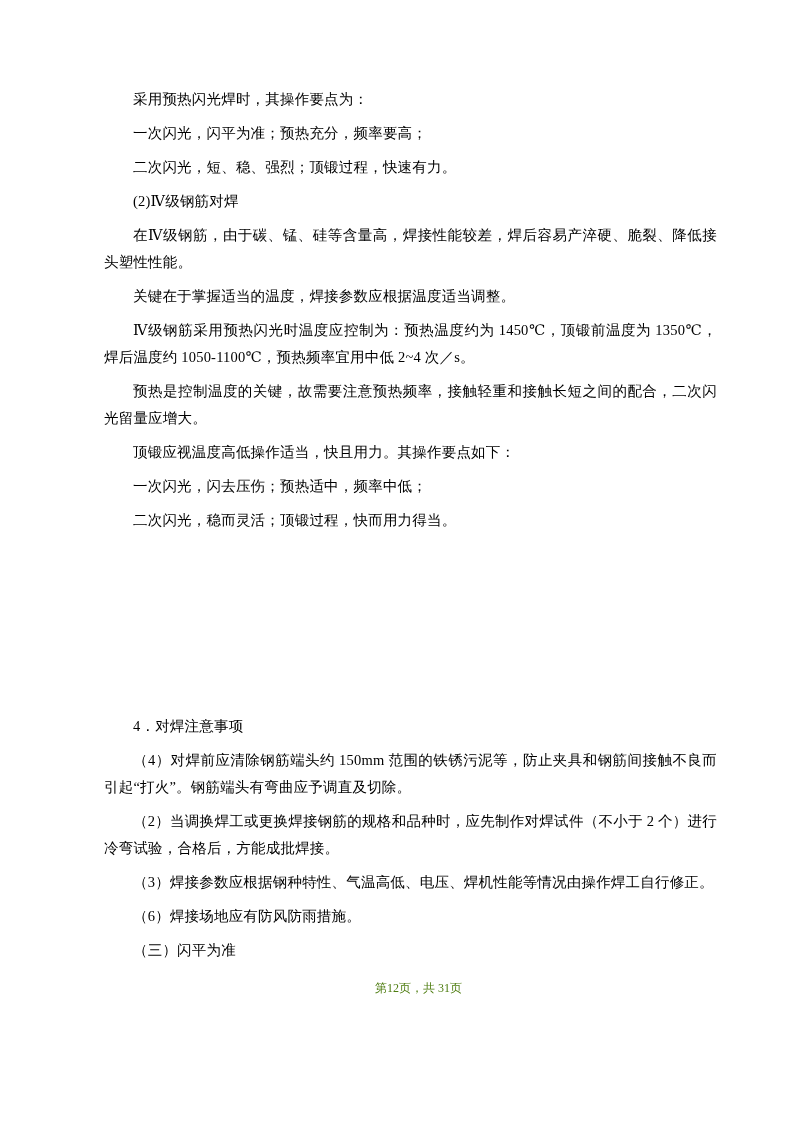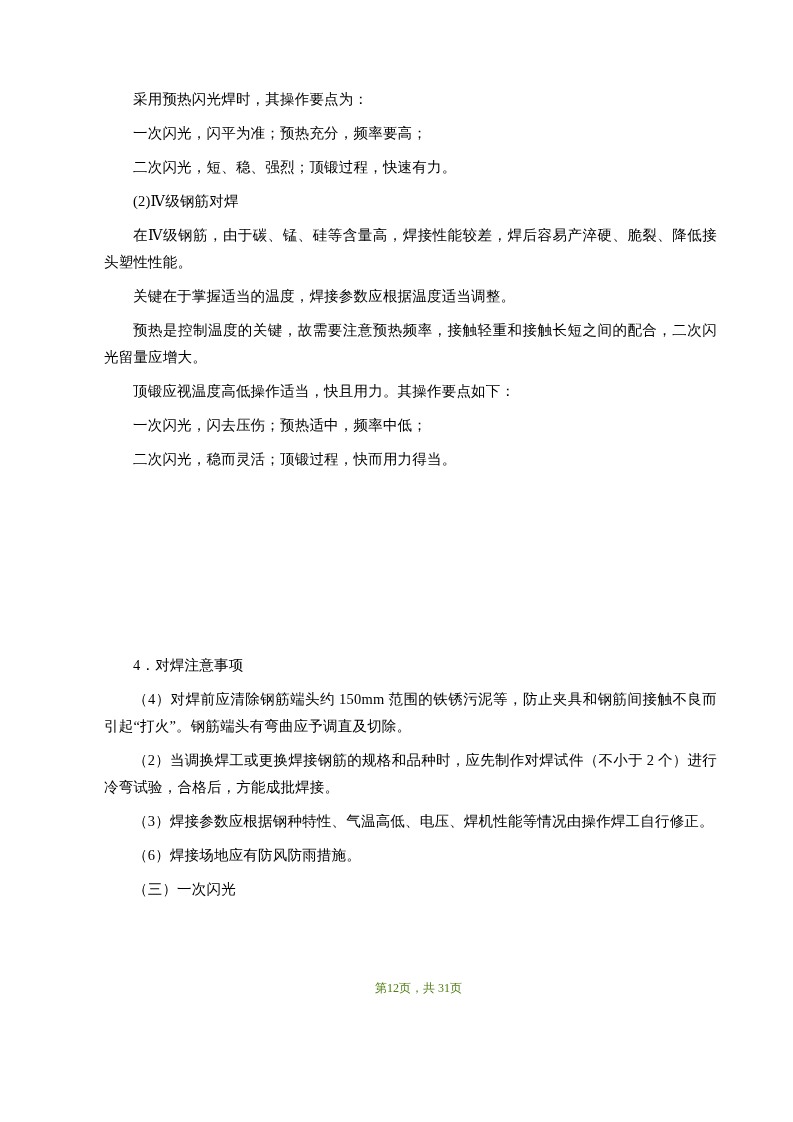--- a/index.html
+++ b/index.html
@@ -50,29 +50,30 @@
 <body>
 
 <div class="page">
   <div class="content">
     <p class="para">采用预热闪光焊时，其操作要点为：</p>
     <p class="para">一次闪光，闪平为准；预热充分，频率要高；</p>
     <p class="para">二次闪光，短、稳、强烈；顶锻过程，快速有力。</p>
     <p class="para">(2)Ⅳ级钢筋对焊</p>
     <p class="para">在Ⅳ级钢筋，由于碳、锰、硅等含量高，焊接性能较差，焊后容易产淬硬、脆裂、降低接头塑性性能。</p>
     <p class="para">关键在于掌握适当的温度，焊接参数应根据温度适当调整。</p>
+    <p class="para">Ⅳ级钢筋采用预热闪光时温度应控制为：预热温度约为 1450℃，顶锻前温度为 1350℃，焊后温度约 1050-1100℃，预热频率宜用中低 2~4 次／s。</p>
     <p class="para">预热是控制温度的关键，故需要注意预热频率，接触轻重和接触长短之间的配合，二次闪光留量应增大。</p>
     <p class="para">顶锻应视温度高低操作适当，快且用力。其操作要点如下：</p>
     <p class="para">一次闪光，闪去压伤；预热适中，频率中低；</p>
     <p class="para">二次闪光，稳而灵活；顶锻过程，快而用力得当。</p>
 
     <div class="spacer"></div>
 
     <p class="para">4．对焊注意事项</p>
     <p class="para">（4）对焊前应清除钢筋端头约 150mm 范围的铁锈污泥等，防止夹具和钢筋间接触不良而引起“打火”。钢筋端头有弯曲应予调直及切除。</p>
     <p class="para">（2）当调换焊工或更换焊接钢筋的规格和品种时，应先制作对焊试件（不小于 2 个）进行冷弯试验，合格后，方能成批焊接。</p>
     <p class="para">（3）焊接参数应根据钢种特性、气温高低、电压、焊机性能等情况由操作焊工自行修正。</p>
     <p class="para">（6）焊接场地应有防风防雨措施。</p>
-    <p class="para">（三）一次闪光</p>
+    <p class="para">（三）闪平为准</p>
   </div>
 
   <div class="footer">第12页，共 31页</div>
 </div>
 
 </body></html>

